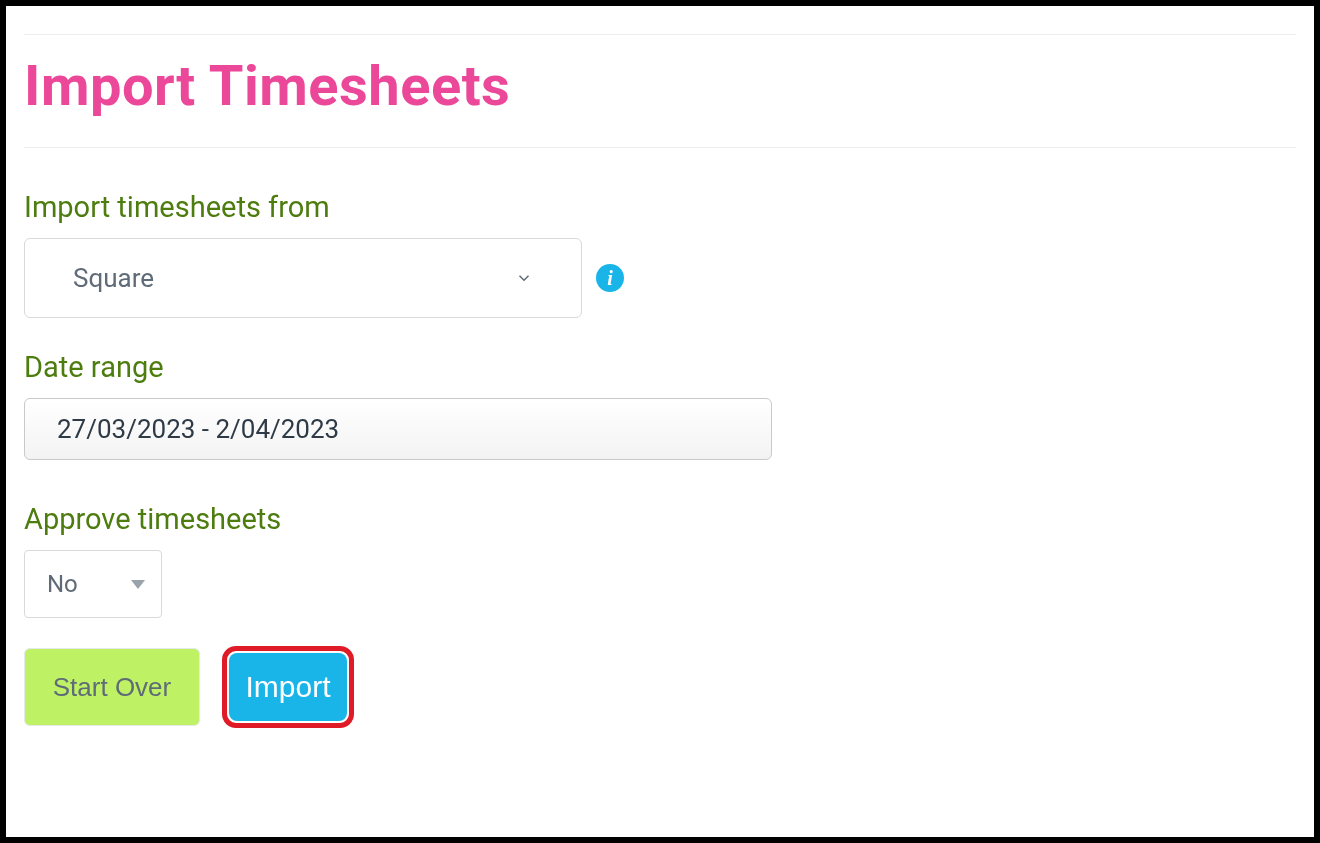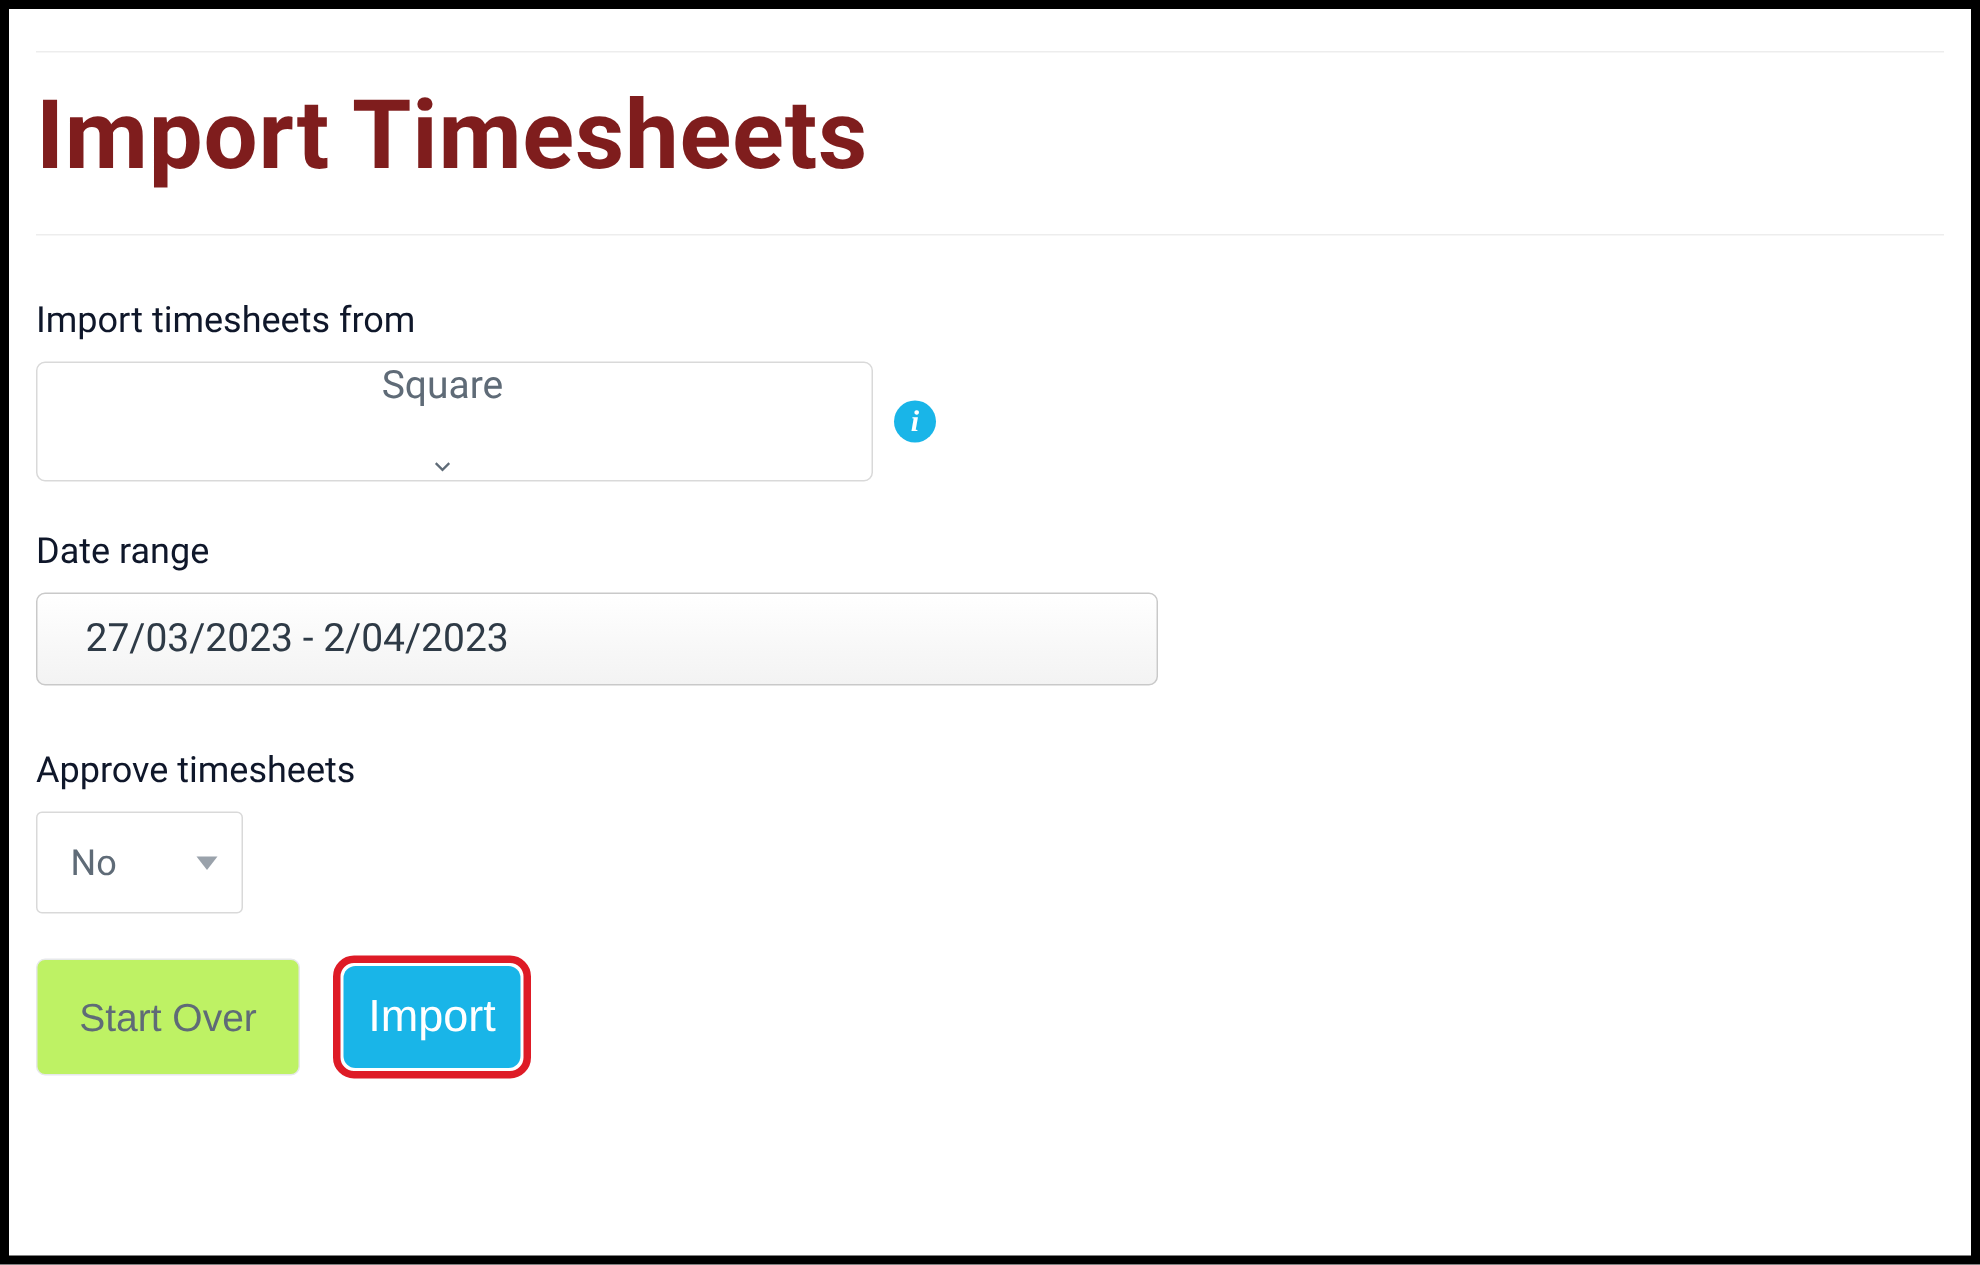--- a/index.html
+++ b/index.html
@@ -18,57 +18,56 @@
   }
   .inner {
     padding: 0 18px 18px 18px;
   }
   .top-divider {
     border-top: 1px solid #ededed;
     margin-top: 28px;
     margin-bottom: 8px;
   }
   h1.page-title {
-    font-size: 64px;
+    font-size: 56px;
     font-weight: 700;
-    color: #7f1d1d;
+    color: #ec4899;
     margin: 18px 0 28px 0;
     letter-spacing: 0.5px;
   }
   .divider {
     border-top: 1px solid #ededed;
     margin-bottom: 42px;
   }
   .field-group { margin-bottom: 32px; }
   .field-label {
-    font-size: 24px;
-    color: #0f172a;
+    font-size: 29px;
+    color: #4d7c0f;
     margin-bottom: 14px;
     display: block;
   }
   .source-row {
     display: flex;
     align-items: center;
     gap: 14px;
   }
   .select-large {
     width: 558px;
     height: 80px;
     border: 1px solid #d9d9d9;
     border-radius: 6px;
     background: #fff;
-    padding: 0 48px 0 32px;
+    padding: 0 48px 0 48px;
     font-size: 26px;
     color: #5f6b77;
     display: flex;
     align-items: center;
     justify-content: space-between;
     cursor: pointer;
     position: relative;
-    flex-direction: column;
   }
   .chevron-down {
     width: 18px; height: 18px;
     stroke: #5f6b77;
     stroke-width: 2;
     fill: none;
   }
   .info-badge {
     width: 28px; height: 28px;
     border-radius: 50%;

